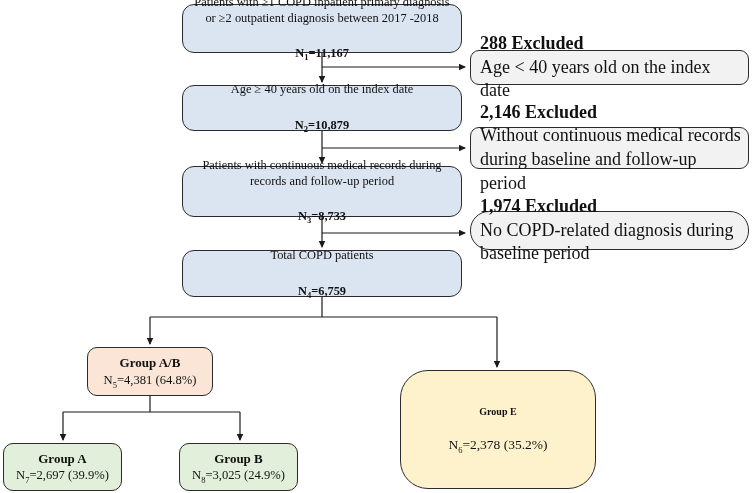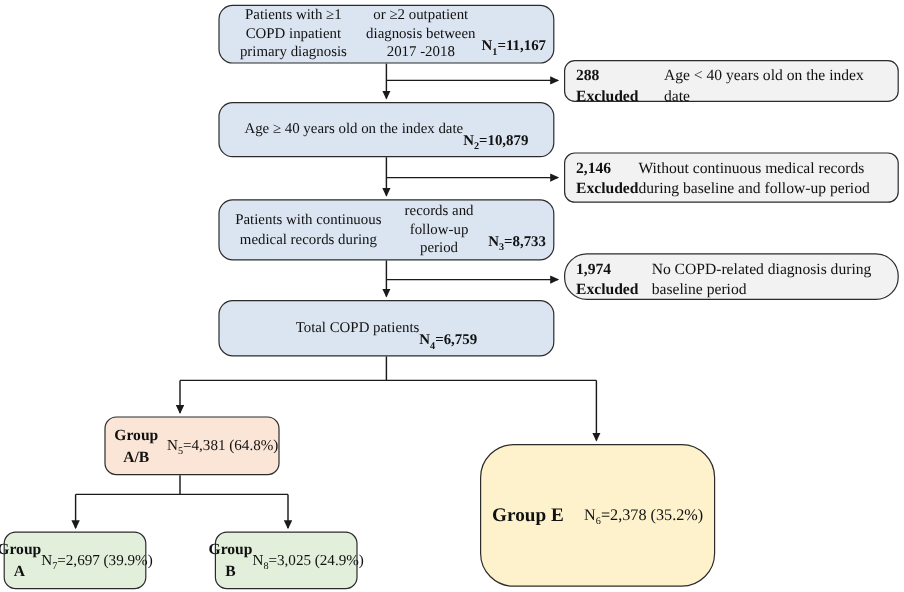--- a/index.html
+++ b/index.html
@@ -10,58 +10,58 @@
     font-family: "Liberation Serif", "DejaVu Serif", serif;
     color: #111111;
     overflow: hidden;
   }
   .connectors { position: absolute; left: 0; top: 0; width: 753px; height: 493px; }
 
   .box {
     position: absolute;
     box-sizing: border-box;
     border: 1.4px solid var(--border, #2b2b2b);
-    display: flex; 
+    display: flex; flex-direction: column;
     justify-content: center;
   }
   .main-box {
     background: var(--main_box_fill, #dbe5f1);
     border-radius: 12px;
     width: 280px; left: 182px;
     align-items: center; text-align: center;
     font-size: 12.4px; line-height: 1.28;
     padding: 2px 6px;
   }
   .main-box .nline { font-weight: bold; margin-top: 20px; }
 
   .excluded-box {
     background: var(--excluded_box_fill, #f2f2f2);
     border-radius: 9px;
     width: 279px; left: 470px;
-    font-size: 13px; line-height: 1.32;
+    font-size: 18px; line-height: 1.32;
     padding: 3px 7px 3px 9px;
     text-align: left;
   }
   .excluded-box .ex-title { font-weight: bold; }
 
   .group-box {
     border-radius: 10px;
     align-items: center; text-align: center;
     font-size: 12.6px; line-height: 1.35;
   }
   .group-box .gtitle { font-weight: bold; font-size: 13px; }
-  .group-ab { background: var(--group_ab_fill, #fbe5d6); left: 87px;  top: 347px; width: 146px; height: 49px; }
+  .group-ab { background: var(--group_ab_fill, #fbe5d6); left: 87px;  top: 347px; width: 126px; height: 49px; }
   .group-a  { background: var(--group_a_fill, #e2efda);  left: 3px;   top: 443px; width: 119px; height: 48px; }
   .group-b  { background: var(--group_b_fill, #e2efda);  left: 179px; top: 443px; width: 119px; height: 48px; }
   .group-e  {
     background: var(--group_e_fill, #fef2cd);
     left: 400px; top: 370px; width: 196px; height: 119px;
     border-radius: 28px; gap: 17px; font-size: 13.5px;
   }
-  .group-e .gtitle { font-size: 16px; }
+  .group-e .gtitle { font-size: 10px; }
 
   sub { font-size: 8.5px; line-height: 0; }
   .nline b, .nline { white-space: nowrap; }
 </style>
 </head>
 <body>
 
 <div class="canvas">
 
   <svg class="connectors" viewBox="0 0 753 493" xmlns="http://www.w3.org/2000/svg">

